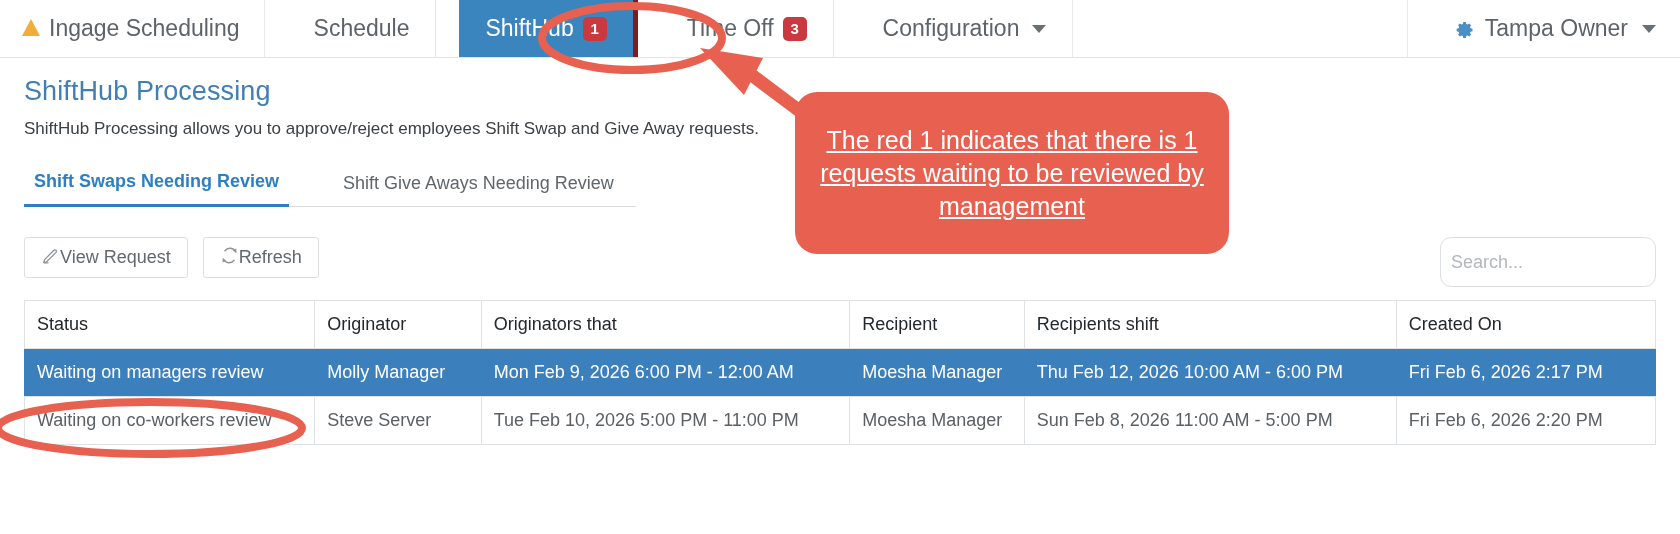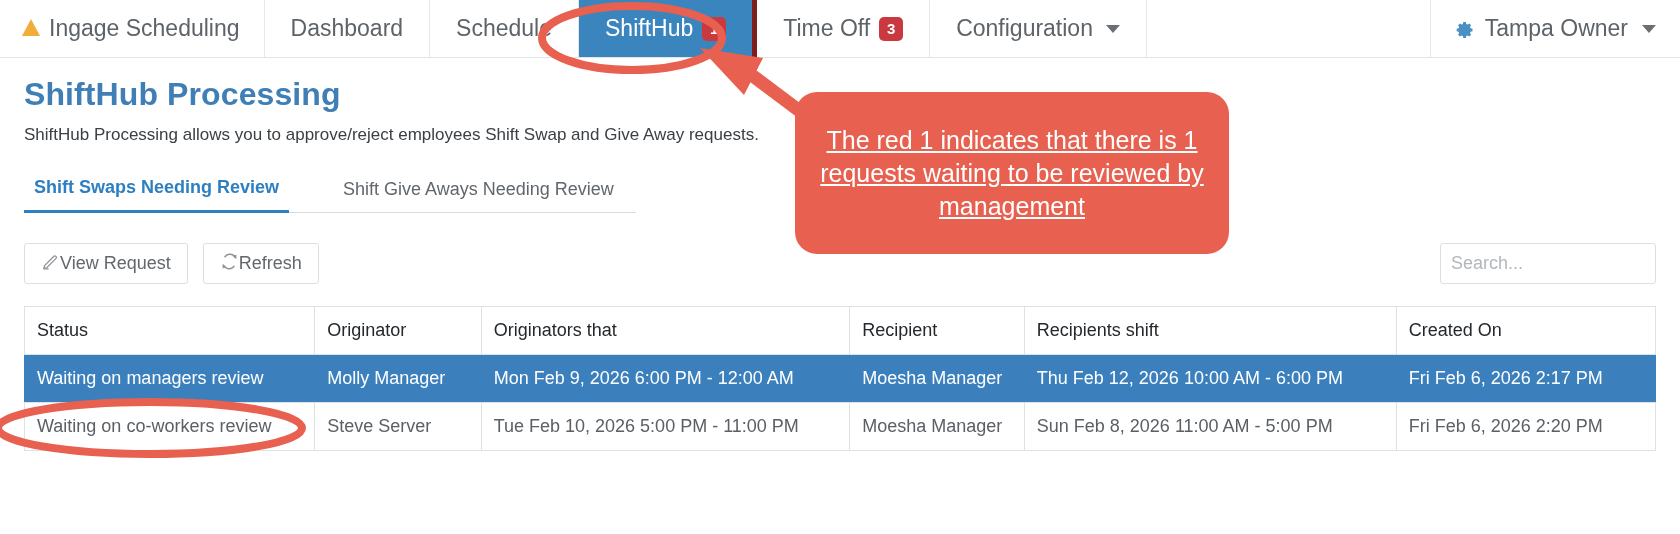--- a/index.html
+++ b/index.html
@@ -14,20 +14,21 @@
   }
 
   
   .navbar{
     position:relative;
     height:58px;
     background:#ffffff;
     border-bottom:1px solid #e2e4e6;
     display:flex;
     align-items:stretch;
+    gap:23px;
   }
   .nav-item{
     display:flex;
     align-items:center;
     gap:9px;
     padding:0 26px;
     font-size:23px;
     color:#5d6368;
     border-right:1px solid #e6e8ea;
     white-space:nowrap;
@@ -84,22 +85,22 @@
     border-top:8px solid #6a6f74;
     display:inline-block;
     margin-left:4px;
   }
   .gear{ width:20px; height:20px; display:inline-block; }
 
   
   .page{ padding:0 24px; position:relative; }
   .page-title{
     color:#3f7fb5;
-    font-size:32px;
-    font-weight:bold;
+    font-size:27px;
+    font-weight:normal;
     margin:18px 0 0 0;
     letter-spacing:.1px;
   }
   .page-desc{
     font-size:17px;
     color:#3b4045;
     margin:12px 0 0 0;
   }
 
   
@@ -142,23 +143,23 @@
     font-size:18px;
     color:#62686d;
     white-space:nowrap;
   }
   .btn + .btn{ margin-left:15px;justify-content:space-between; }
   .search{
     position:absolute;
     right:0;
     top:0;
     width:216px;
-    height:41px;
+    height:50px;
     border:1px solid #dcdfe2;
-    border-radius:3px;
+    border-radius:11px;
     background:#fff;
     font-size:18px;
     color:#a9aeb2;
     padding:0 10px;
     font-family:"Liberation Sans", sans-serif;
   }
   .search::placeholder{ color:#b3b7bb; }
 
   
   .tbl-wrap{ margin-top:22px; }
@@ -228,23 +229,20 @@
 </head>
 <body>
 
 <div class="navbar">
 
   <div class="nav-item brand">
     <span class="logo-tri"></span>
     <span>Ingage Scheduling</span>
   </div>
 
-  <div class="nav-item">
-    <span>Dashboard</span>
-  </div>
 
   <div class="nav-item">
     <span>Schedule</span>
   </div>
 
   <div class="nav-item active">
     <span>ShiftHub</span>
     <span class="badge on-blue">1</span>
   </div>
 

